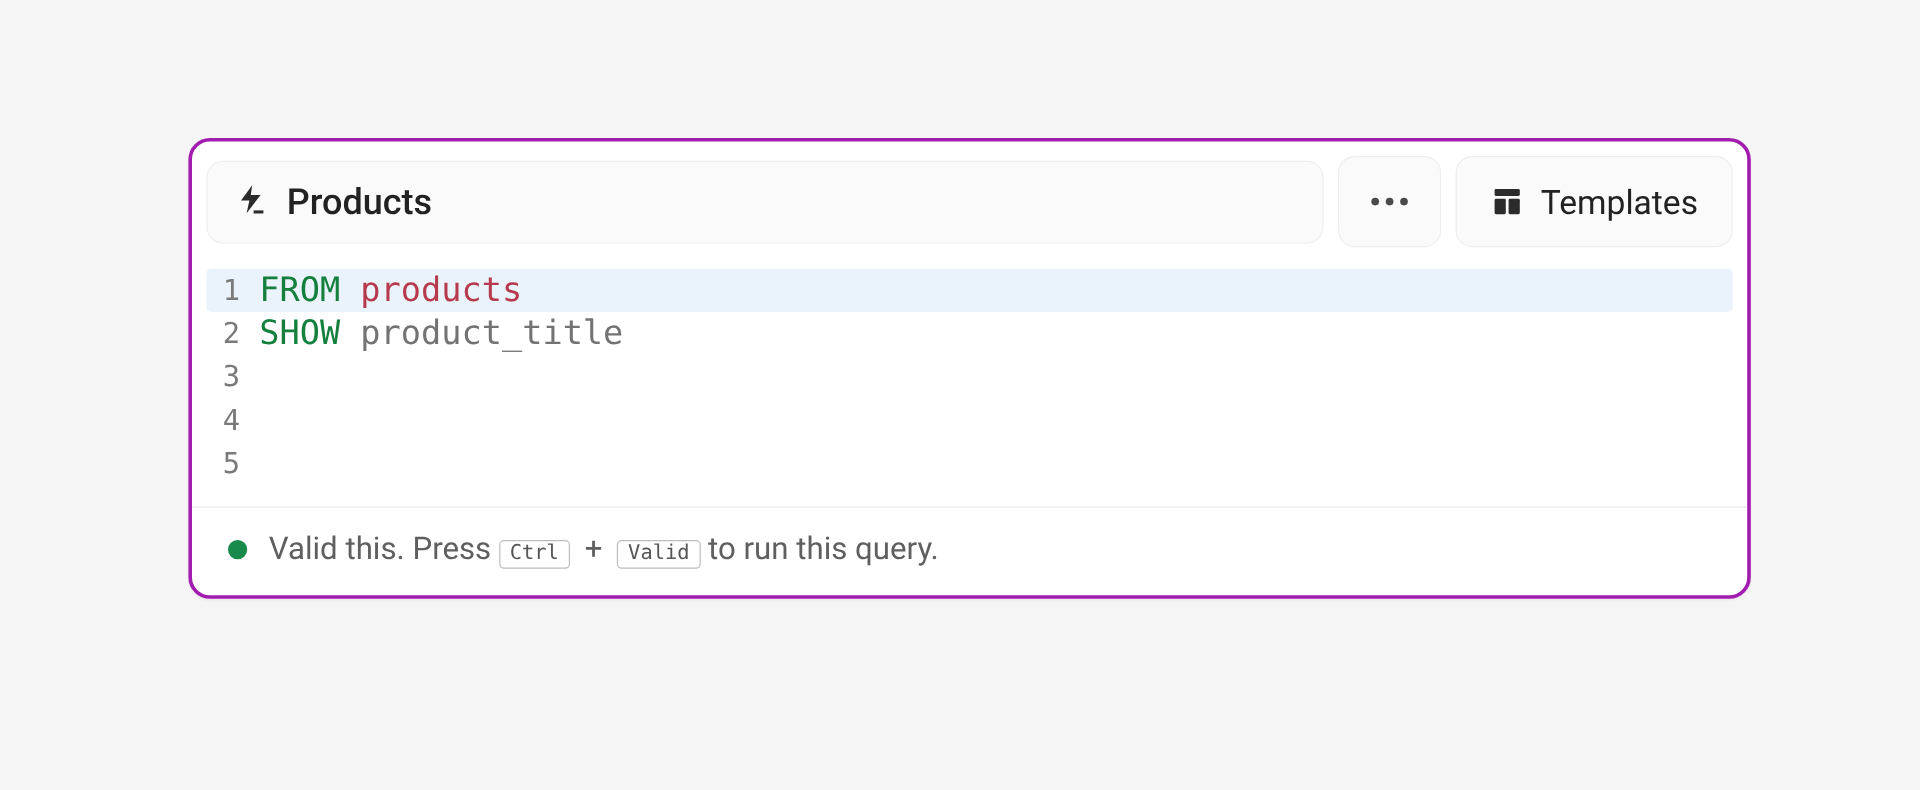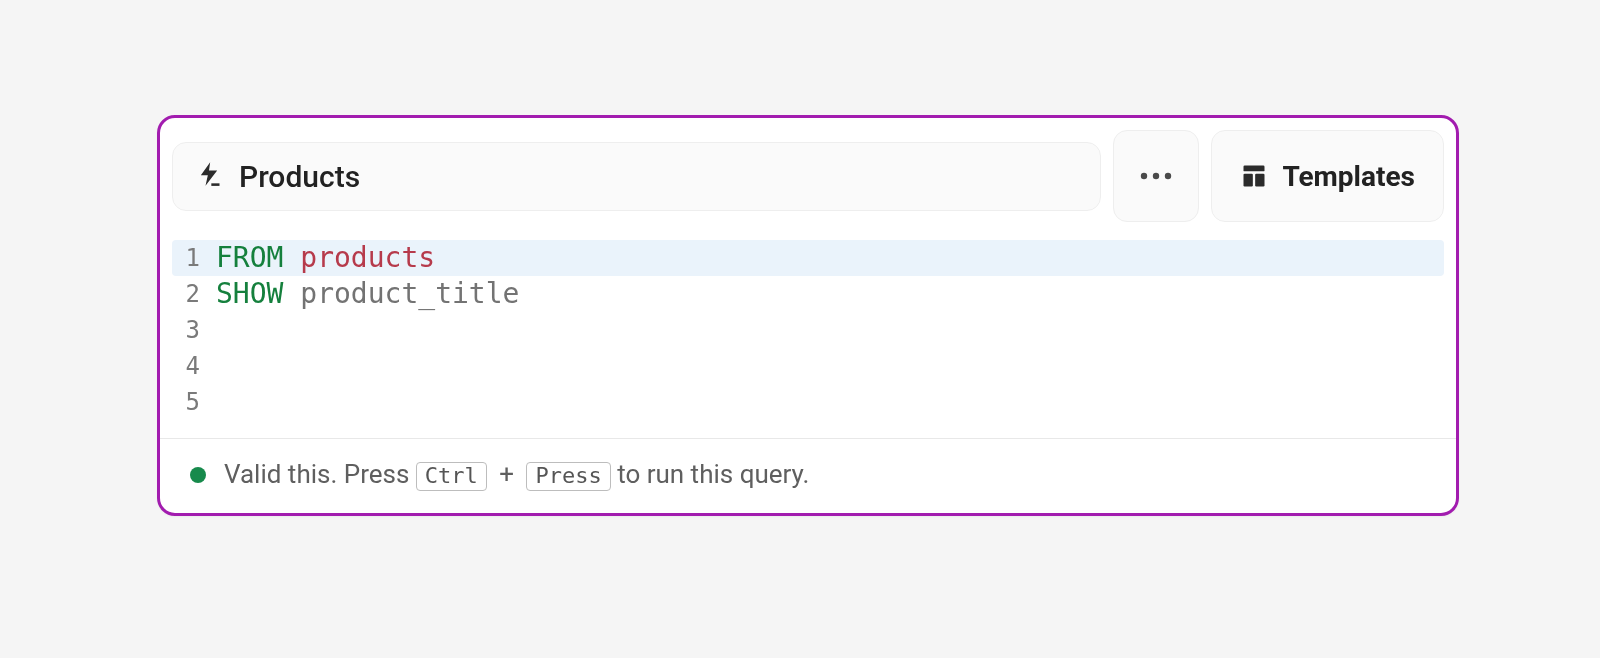--- a/index.html
+++ b/index.html
@@ -39,28 +39,28 @@
   }
   .title-pill .title {
     font-size: 30px;
     font-weight: 500;
     color: #222;
   }
   .btn {
     background: #fafafa;
     border: 1px solid #eeeeee;
     border-radius: 14px;
-    height: 92px;
+    height: 76px;
     display: flex;
     align-items: center;
     justify-content: center;
     gap: 14px;
     padding: 0 28px;
     font-size: 28px;
-    font-weight: 700;
+    font-weight: 400;
     color: #222;
     cursor: pointer;
     user-select: none;
   }
   .btn.icon-only { padding: 0 24px; min-width: 78px; }
   .btn svg { display: block; }
 
   .editor {
     padding: 8px 12px 18px 12px;
   }
@@ -100,21 +100,21 @@
     background: #178a4c;
     border-radius: 50%;
     flex-shrink: 0;
   }
   .kbd {
     display: inline-block;
     border: 1px solid #bdbdbd;
     border-radius: 4px;
     padding: 1px 8px 2px 8px;
     font-family: "SFMono-Regular", ui-monospace, Menlo, Consolas, monospace;
-    font-size: 22px;
+    font-size: 17px;
     color: #555;
     background: #fff;
     vertical-align: baseline;
     line-height: 1.1;
   }
   .status-text span.plus { margin: 0 6px; color:#5f5f5f; }
 </style>
 </head>
 <body>
 
@@ -176,18 +176,18 @@
         <span class="code-content">&nbsp;</span>
       </div>
     </div>
 
   <div class="status-bar">
     <span class="status-dot"></span>
     <span class="status-text">
       <span>Valid this. Press </span>
       <span class="kbd">Ctrl</span>
       <span class="plus">+</span>
-      <span class="kbd">Press</span>
+      <span class="kbd">Valid</span>
       <span> to run this query.</span>
     </span>
   </div>
 
 </div>
 
 </body></html>

